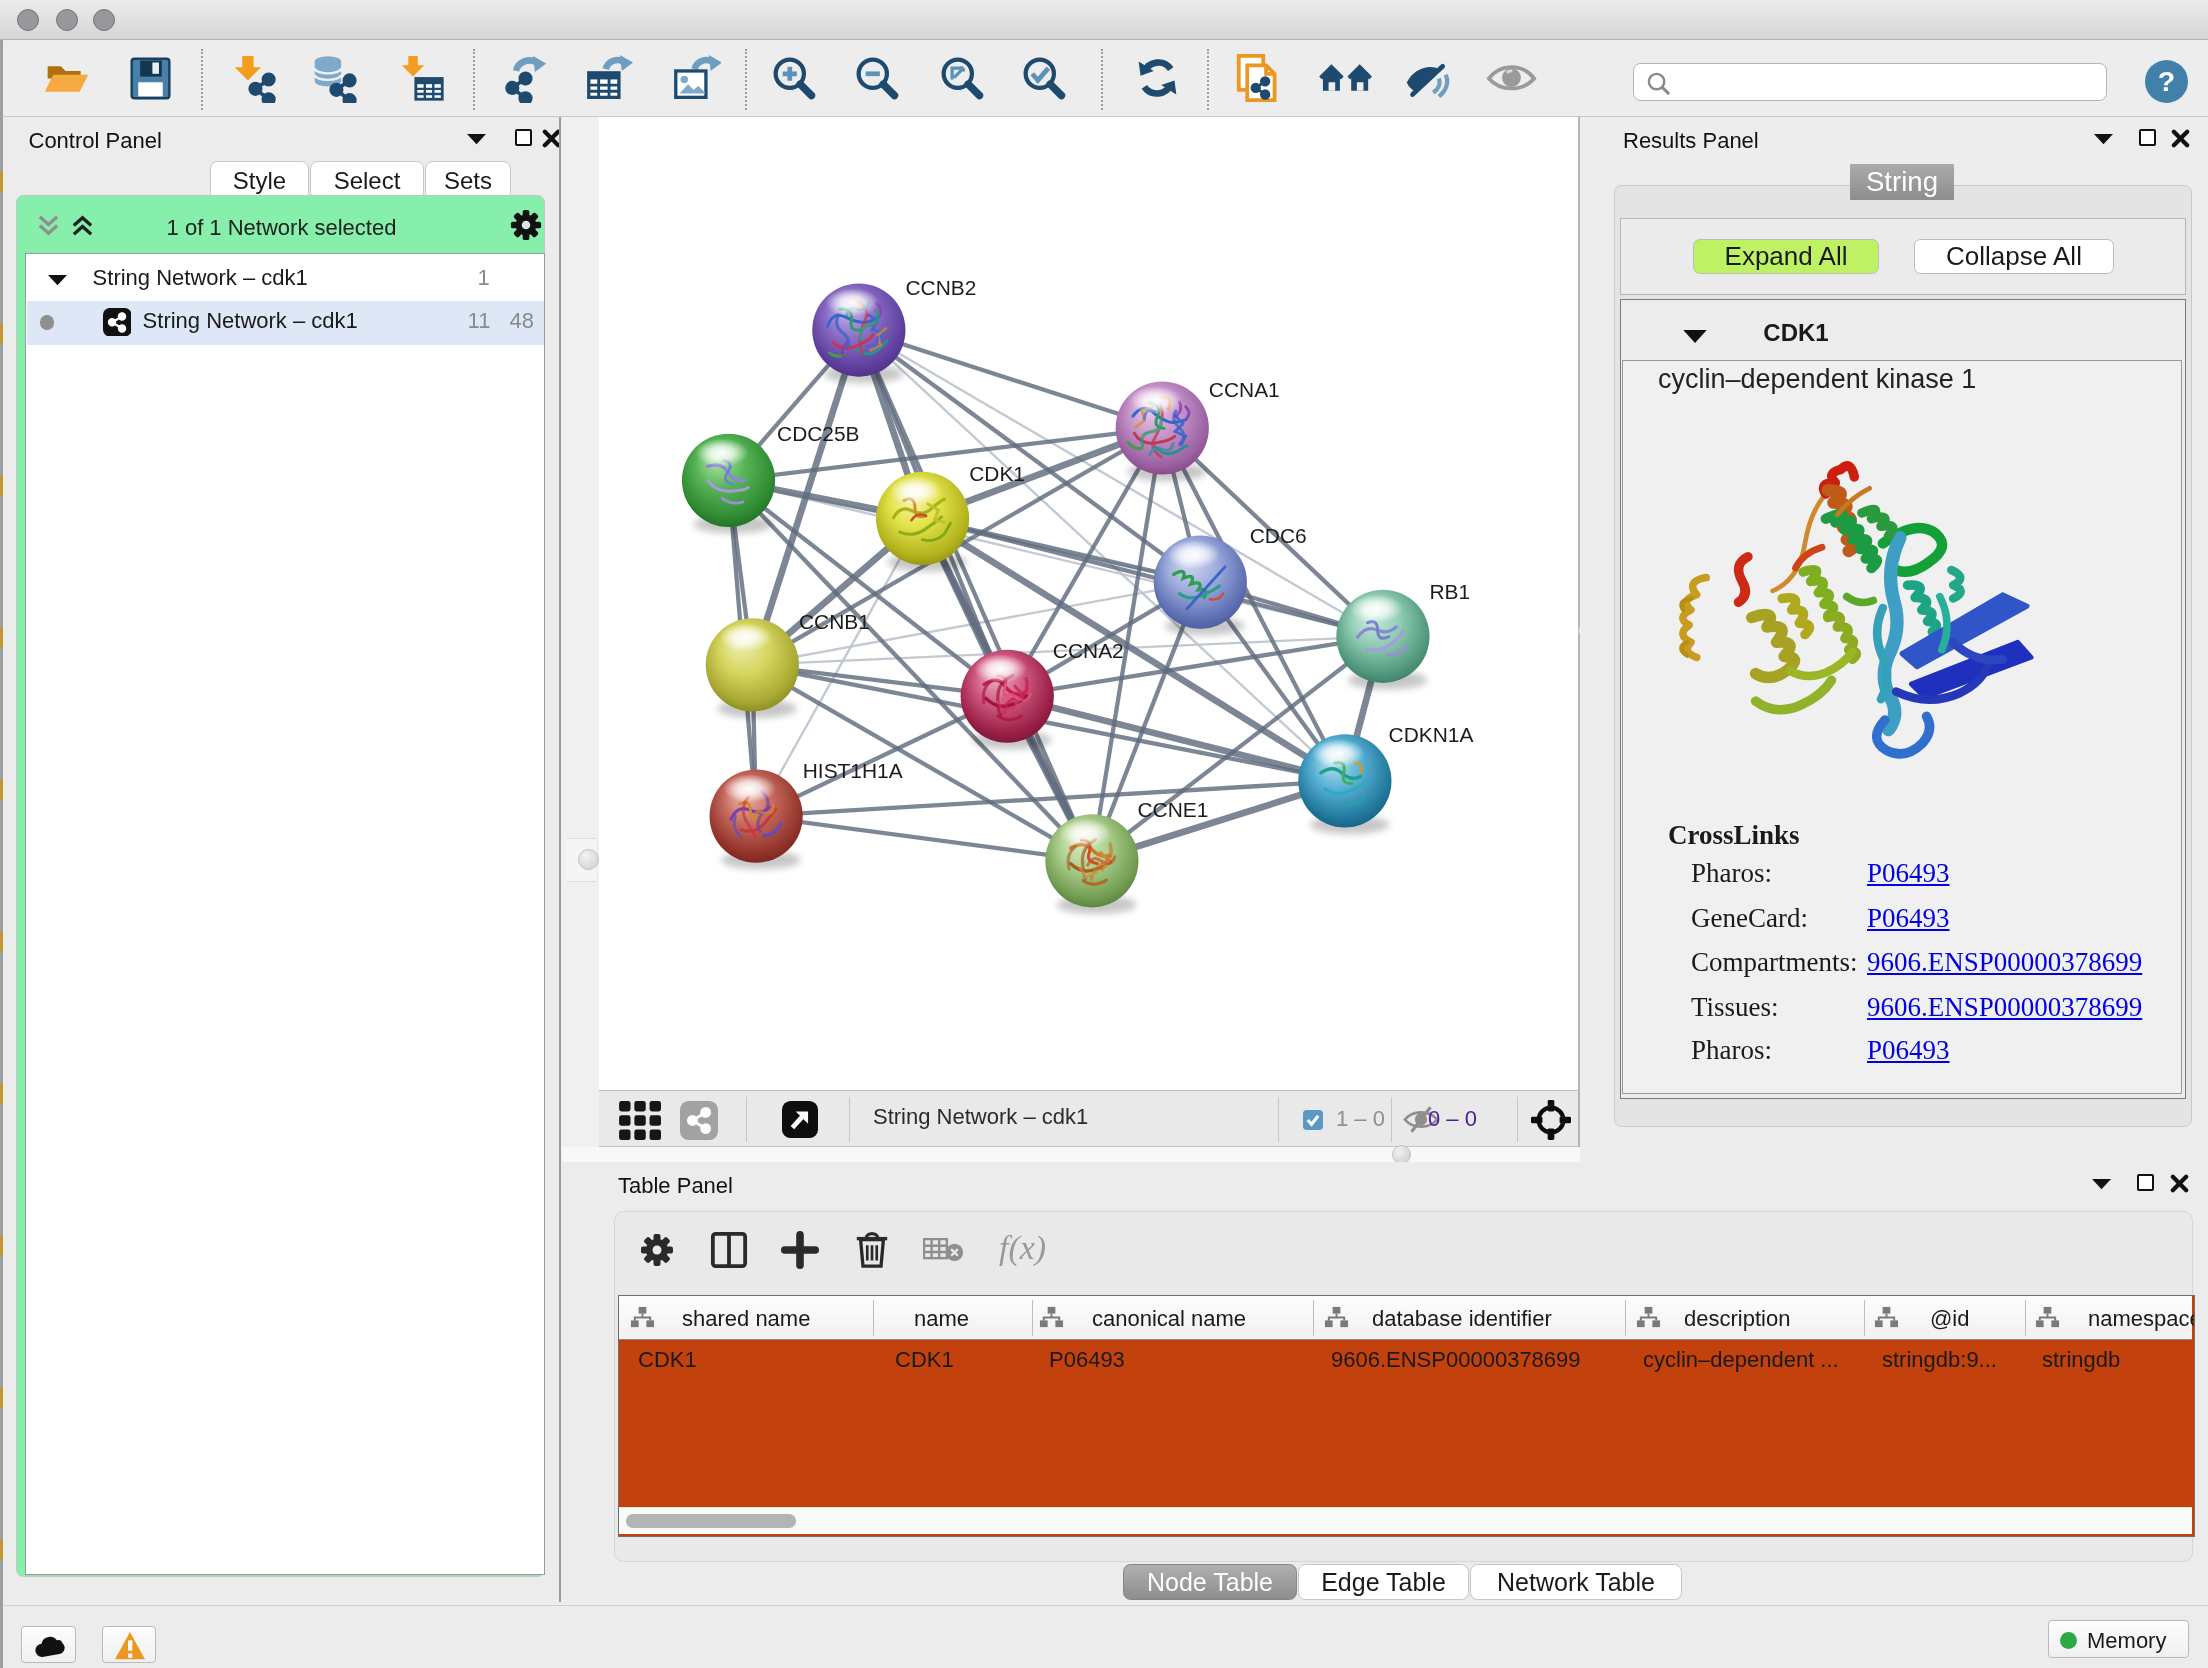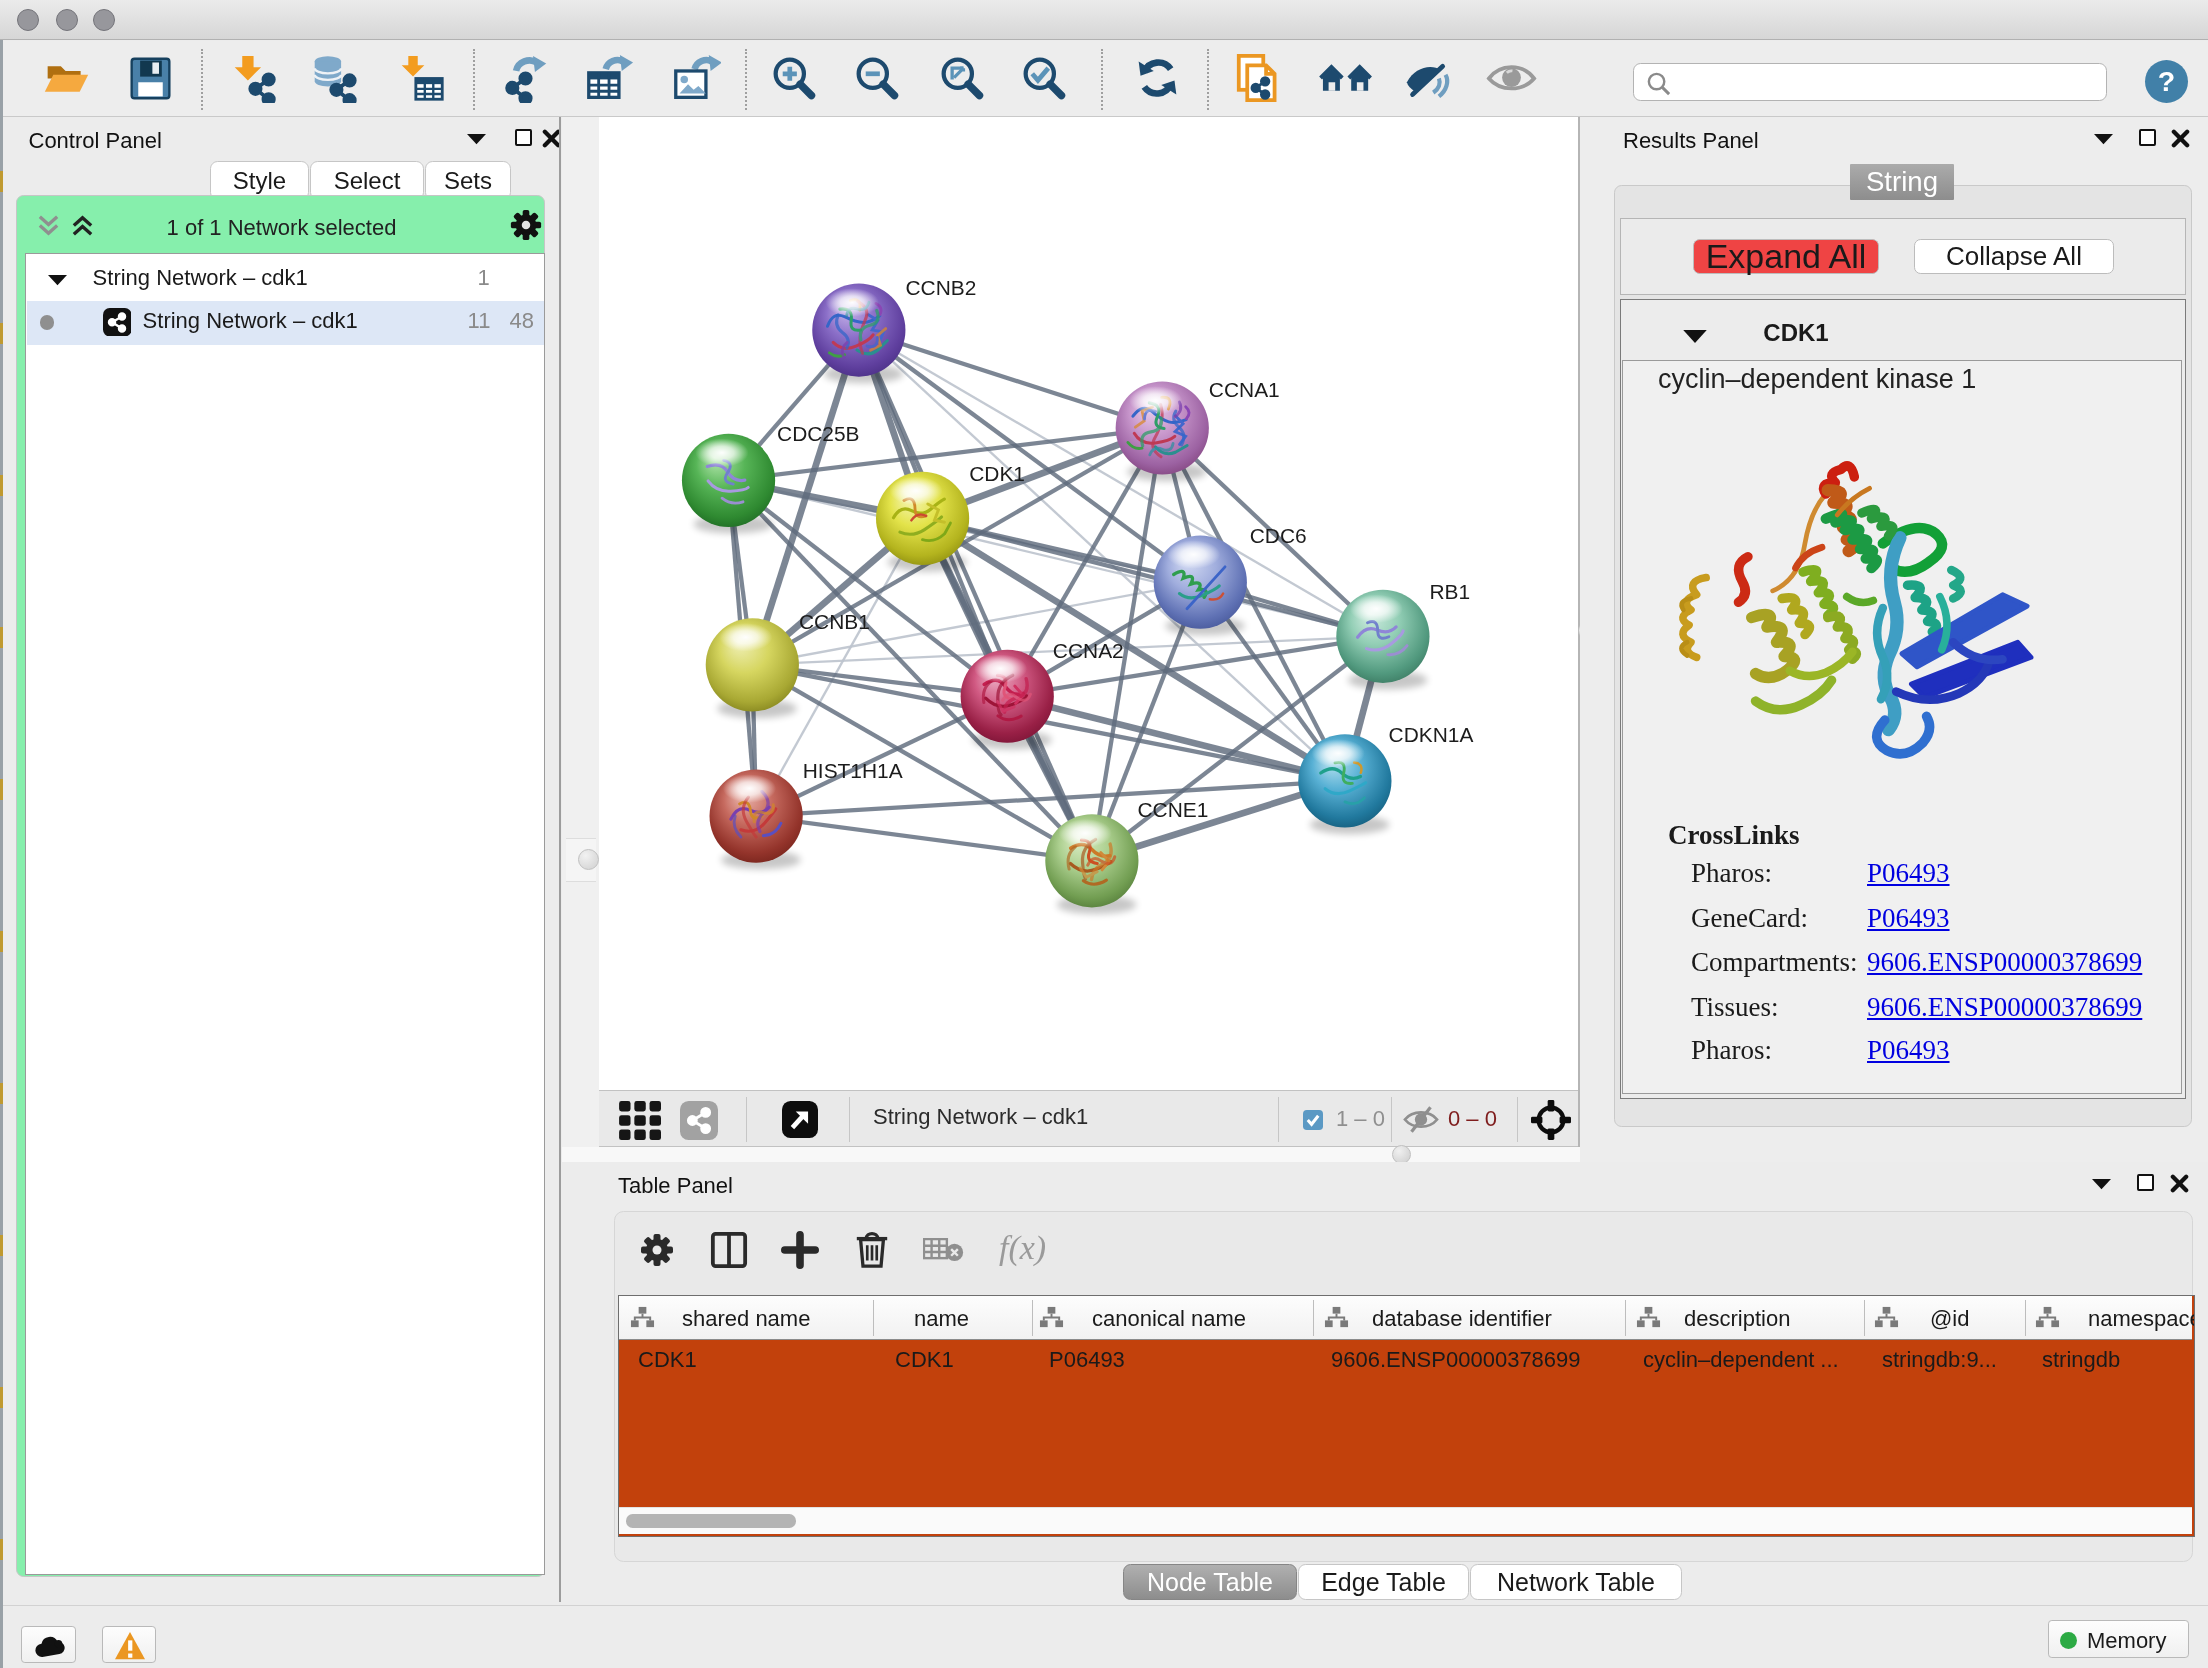--- a/index.html
+++ b/index.html
@@ -645,21 +645,21 @@
         <path d="M5 10.5 l4 4.5 7 -9" stroke="#fff" stroke-width="3.2" fill="none"></path>
       </svg>
   </div>
   <div style="position:absolute; left:737px; top:15px; font-size:22px; color:#8f8f8f;">1 – 0</div>
   <div class="nbsep" style="left:792px"></div>
   <svg style="position:absolute; left:804px; top:15px;" width="36" height="27" viewBox="0 0 38 28">
     <path d="M2 14 C 10 4, 28 4, 36 14 C 28 24, 10 24, 2 14z" fill="none" stroke="#8f8f8f" stroke-width="2.8"></path>
     <circle cx="19" cy="14" r="6.5" fill="#8f8f8f"></circle>
     <path d="M29 1 L9 27" stroke="#8f8f8f" stroke-width="3.4"></path>
   </svg>
-  <div style="position:absolute; left:849px; top:15px; font-size:22px; color:#7f1d1d;">0 – 0</div>
+  <div style="position:absolute; left:829px; top:15px; font-size:22px; color:#4c1d95;">0 – 0</div>
   <div class="nbsep" style="left:918px"></div>
   <svg style="position:absolute; left:932px; top:8.6px;" width="40" height="40" viewBox="0 0 42 42">
     <circle cx="21" cy="21" r="13" stroke="#0d0d0d" stroke-width="4.5" fill="none"></circle>
     <g fill="#0d0d0d">
       <rect x="17.5" y="0" width="7" height="12" rx="1.5"></rect>
       <rect x="17.5" y="30" width="7" height="12" rx="1.5"></rect>
       <rect x="0" y="17.5" width="12" height="7" rx="1.5"></rect>
       <rect x="30" y="17.5" width="12" height="7" rx="1.5"></rect>
     </g>
   </svg>
@@ -677,21 +677,21 @@
     </svg>
   <div style="position:absolute; left:559px; top:12.4px; width:17px; height:17px; border:2.4px solid #111; border-radius:1.9px; background:#fff;"></div>
   <svg style="position:absolute; left:591px; top:12.4px;" width="19" height="19" viewBox="0 0 20 20">
       <path d="M3 3 L17 17 M17 3 L3 17" stroke="#111" stroke-width="4.5" stroke-linecap="round"></path>
     </svg>
 
   <div style="position:absolute; left:34px; top:68px; width:578px; height:942px; background:#e4e4e4; border:1px solid #c9c9c9; border-radius:7.6px;"></div>
   <div style="position:absolute; left:270px; top:47px; width:104px; height:36px; background:linear-gradient(#ababab,#8d8d8d); border-radius:1px; color:#fff; font-size:27.6px; text-align:center; line-height:36px;">String</div>
 
   <div style="position:absolute; left:40px; top:101px; width:566px; height:77px; background:#ebebeb; border:1px solid #b5b5b5;"></div>
-  <div style="position:absolute; left:113px; top:122px; width:186px; height:35px; background:#ef4444; border:1px solid #bcbcbc; border-radius:6.7px; font-size:34px; text-align:center; line-height:33px;">Expand All</div>
+  <div style="position:absolute; left:113px; top:122px; width:186px; height:35px; background:#bef264; border:1px solid #bcbcbc; border-radius:6.7px; font-size:26px; text-align:center; line-height:33px;">Expand All</div>
   <div style="position:absolute; left:334px; top:122px; width:200px; height:35px; background:#fff; border:1px solid #bcbcbc; border-radius:6.7px; font-size:26px; text-align:center; line-height:33px;">Collapse All</div>
 
   <div style="position:absolute; left:40px; top:182px; width:566px; height:800px; background:#ececec; border:1.9px solid #7a7a7a;">
     <svg style="position:absolute; left:61px; top:27.6px;" width="26" height="16" viewBox="0 0 27 17">
         <path d="M1 2 h25 l-12.5 14z" fill="#111"></path>
       </svg>
     <div style="position:absolute; left:0px; top:19px; width:350px; text-align:center; font-size:24px; font-weight:bold;">CDK1</div>
     <div style="position:absolute; left:1px; top:60px; width:560px; height:734px; background:#f0f0f0; border:1px solid #9a9a9a;">
       <div style="position:absolute; left:35px; top:2.9px; font-size:27px; color:#222;">cyclin–dependent kinase 1</div>
 

